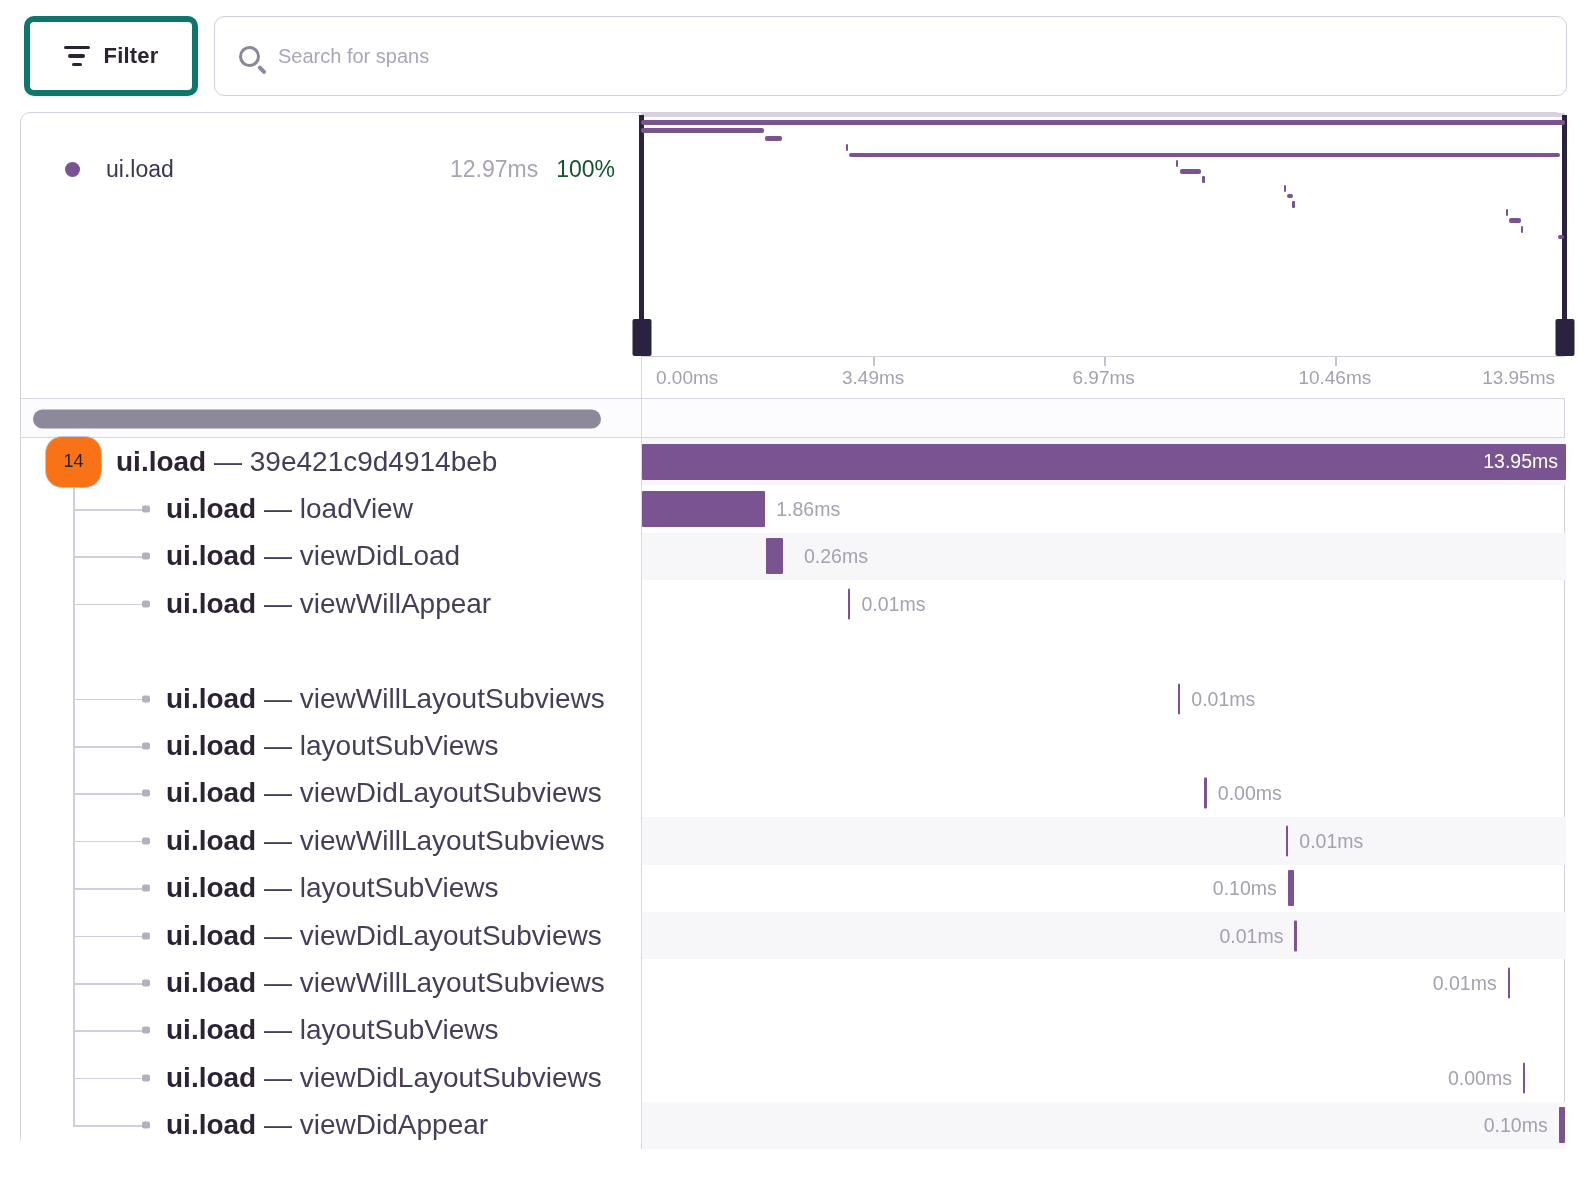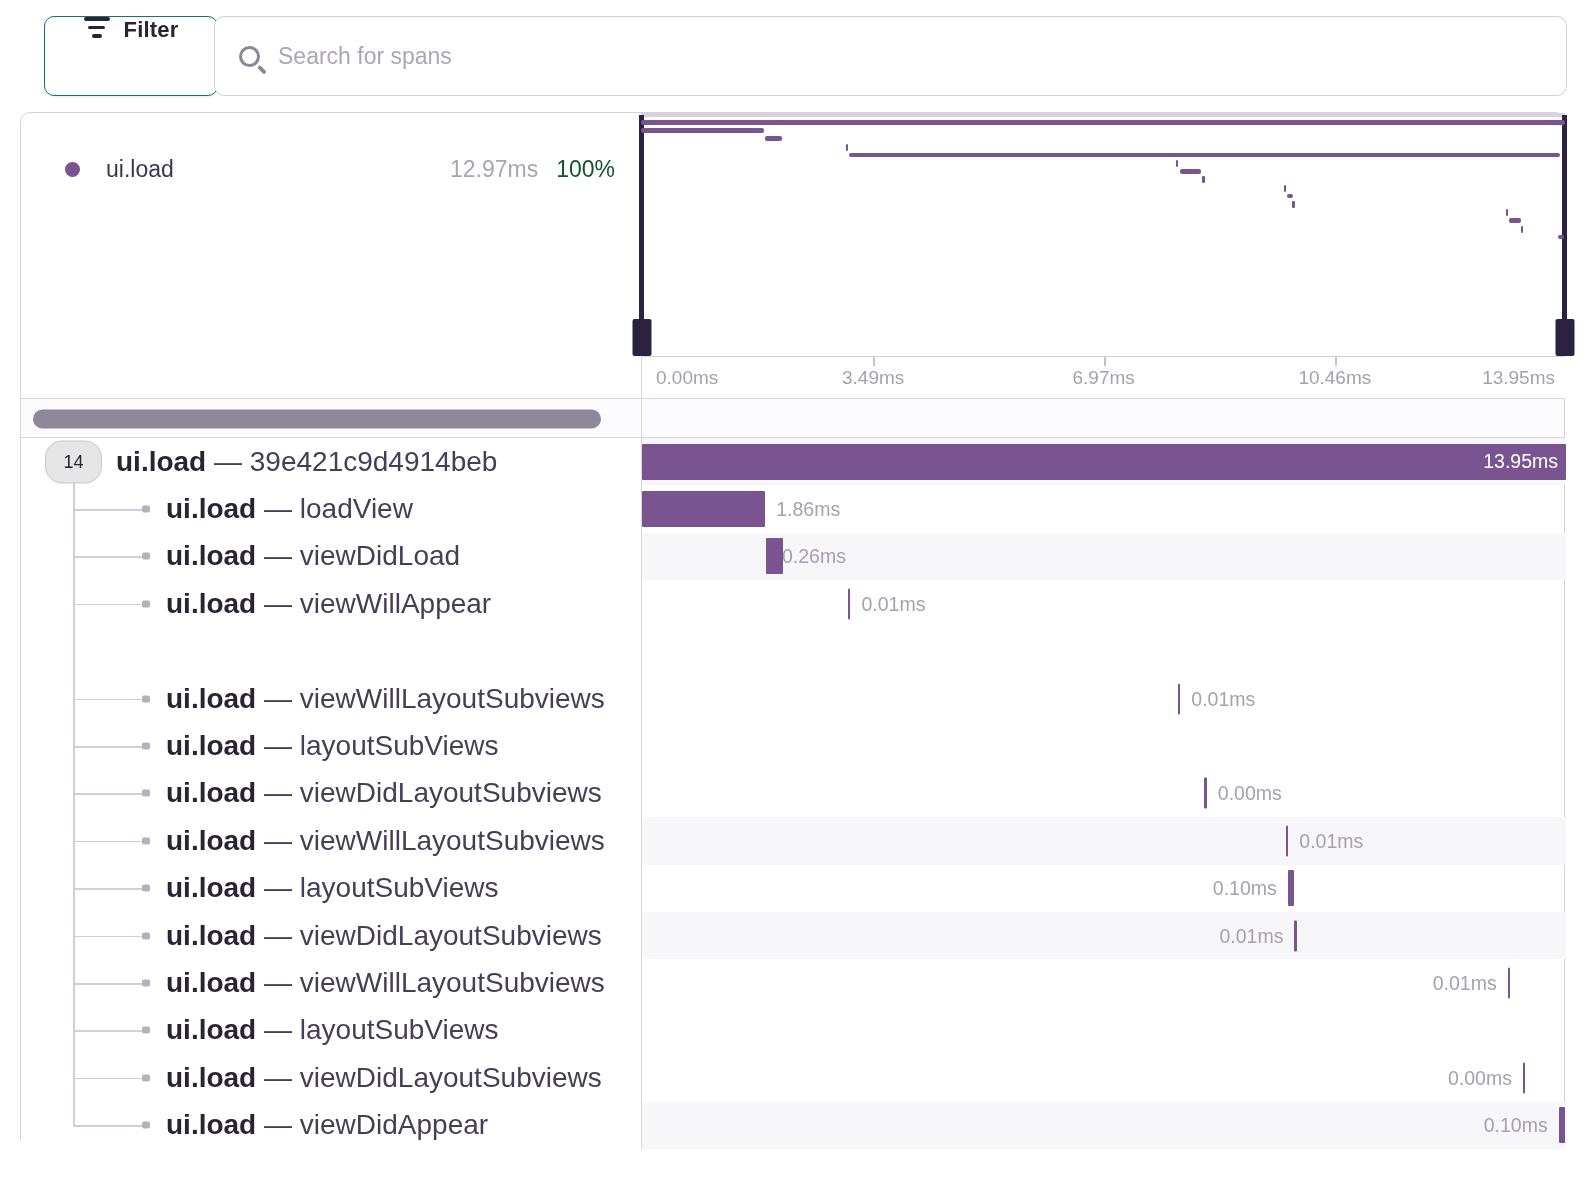--- a/index.html
+++ b/index.html
@@ -1,42 +1,42 @@
 <!DOCTYPE html>
 <html><head>
 <meta charset="utf-8">
 <style>
   * { margin:0; padding:0; box-sizing:border-box; }
   html,body { width:1588px; height:1184px; background:#ffffff; font-family:"Liberation Sans", sans-serif; overflow:hidden; }
 
   
   .filter-btn {
     position:absolute; left:24px; top:16px; width:174px; height:80px;
-    background:#fff; border:1px solid #0f766e; border-radius:10px;
-    display:flex; align-items:flex-start; justify-content:center; gap:14px;
-    box-shadow:0 2px 1px rgba(43,34,51,0.04); cursor:pointer;margin-left:20px;
+    background:#fff; border:6px solid #0f766e; border-radius:10px;
+    display:flex; align-items:center; justify-content:center; gap:14px;
+    box-shadow:0 2px 1px rgba(43,34,51,0.04); cursor:pointer;
   }
   .filter-icon { display:flex; flex-direction:column; align-items:center; gap:5px; }
   .filter-icon i { display:block; height:3.5px; border-radius:2px; background:#2b2233; }
   .filter-icon i:nth-child(1){ width:26px; }
   .filter-icon i:nth-child(2){ width:17px; }
   .filter-icon i:nth-child(3){ width:10px; }
   .filter-label { font-size:22px; font-weight:bold; color:#2b2233; letter-spacing:.2px; }
 
   .search-box {
     position:absolute; left:214px; top:16px; width:1353px; height:80px;
     background:#fff; border:1px solid #d4cfdc; border-radius:10px;
     display:flex; align-items:center; padding:0 24px;
     box-shadow:inset 0 1px 2px rgba(43,34,51,0.03);
   }
   .search-icon { width:21px; height:21px; border:3px solid #8c8699; border-radius:50%; position:relative; flex:0 0 auto; }
   .search-icon::after { content:""; position:absolute; width:3.5px; height:10px; background:#8c8699; border-radius:2px;
     left:18px; top:16px; transform:rotate(-45deg); }
   .search-box input {
-    border:none; outline:none; flex:1; margin-left:18px; font-size:23px;
+    border:none; outline:none; flex:1; margin-left:18px; font-size:20px;
     font-family:"Liberation Sans", sans-serif; color:#2b2233; background:transparent;
   }
   .search-box input::placeholder { color:#aba5b6; }
 
   
   .panel {
     position:absolute; left:20px; top:112px; width:1545px; height:1036px;
     border:1px solid #d5d0de; border-radius:10px; background:#fff;text-decoration:underline;
   }
   .divider-x { position:absolute; left:620px; top:0; width:1px; background:#dad5e1; }
@@ -73,21 +73,21 @@
   
   .rows { position:absolute; left:0; top:325px; width:100%; height:711px; }
   .row { position:absolute; left:0; width:100%; height:47.4px; display:flex; cursor:pointer; }
   .cell-left { width:620px; height:100%; position:relative; background:#fff; }
   .cell-chart { position:absolute; left:621px; top:0; width:924px; height:100%; }
   .row.alt .cell-chart { background:#f7f6f9; }
   .row:last-child .cell-chart { border-bottom-right-radius:9px; }
   .row:last-child .cell-left { border-bottom-left-radius:9px; }
 
   .badge { position:absolute; left:24px; top:50%; transform:translateY(-50%);
-    width:57px; height:43px; border:1.5px solid #c9c3d2; border-radius:17px; background:#e5e5e5;
+    width:57px; height:52px; border:1.5px solid #c9c3d2; border-radius:17px; background:#f97316;
     display:flex; align-items:center; justify-content:center; font-size:18px; color:#2b2233; z-index:2; }
   .tree-text { position:absolute; top:50%; transform:translateY(-50%); font-size:28px; color:#463e56; white-space:nowrap; }
   .tree-text b { color:#2b2233; font-weight:bold; }
   .tree-vline { position:absolute; width:1.5px; background:#d2cdda; z-index:1; }
   .conn-h { position:absolute; left:52px; width:74px; height:1.5px; background:#d2cdda; top:50%; }
   .conn-dot { position:absolute; left:121px; width:8px; height:7px; border-radius:2px; background:#b6afc0; top:50%; transform:translateY(-50%); }
 
   .bar { position:absolute; top:50%; transform:translateY(-50%); height:36px; border-radius:1px; }
   .bar.thin { width:2.5px !important; height:31px; }
   .bar-label-in { position:absolute; right:8px; top:0; height:100%; display:flex; align-items:center;
@@ -185,21 +185,21 @@
           <div class="bar" style="background: rgb(122, 84, 144); left: 0px; width: 123.2px;"></div>
         </div>
       </div>
       <div class="row alt" style="top: 94.8px;">
         <div class="cell-left">
           <i class="conn-h"></i>
           <i class="conn-dot"></i>
           <span class="tree-text" style="left: 145px;"><b>ui.load</b> — viewDidLoad</span>
         </div>
         <div class="cell-chart">
-          <span class="dur-label" style="left: 140px; text-align: center;">0.26ms</span>
+          <span class="dur-label" style="left: 162px; text-align: center;">0.26ms</span>
           <div class="bar" style="background: rgb(122, 84, 144); left: 123.862px; width: 17.2215px;"></div>
         </div>
       </div>
       <div class="row" style="top: 142.2px;">
         <div class="cell-left">
           <i class="conn-h"></i>
           <i class="conn-dot"></i>
           <span class="tree-text" style="left: 145px; text-align: right;"><b>ui.load</b> — viewWillAppear</span>
         </div>
         <div class="cell-chart">

